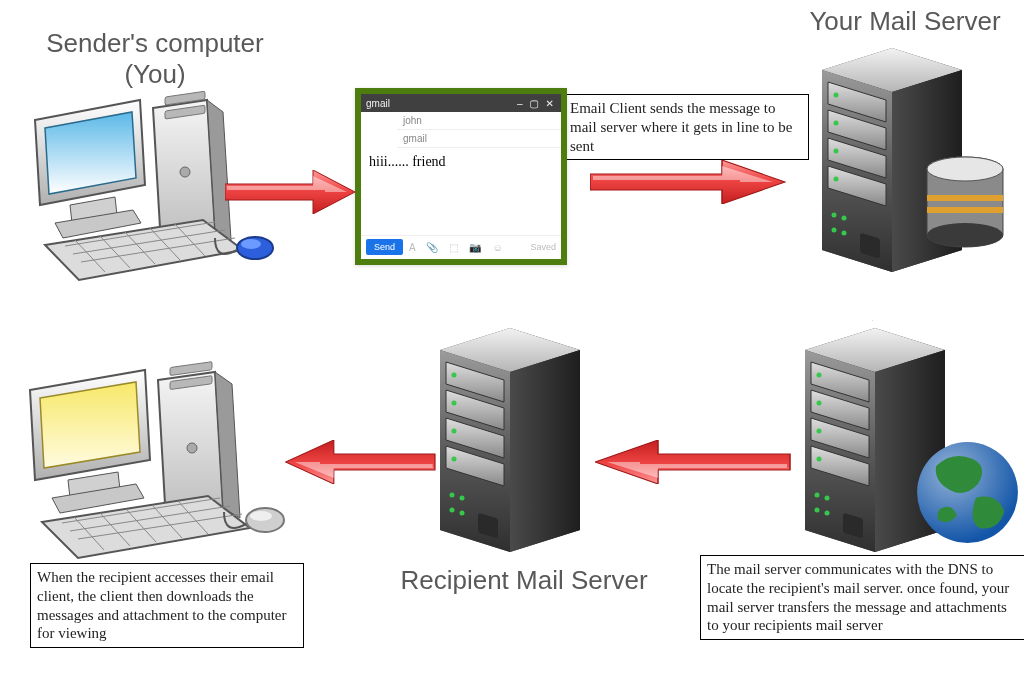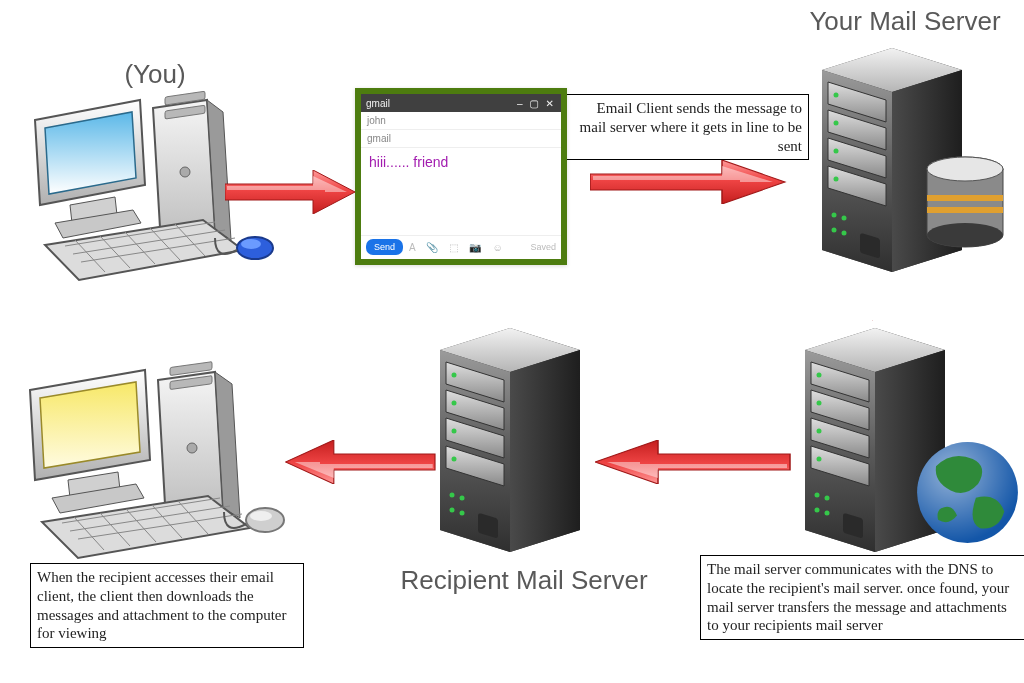--- a/index.html
+++ b/index.html
@@ -27,21 +27,21 @@
   .caption-box {
     position: absolute;
     border: 1px solid #000;
     background: #fff;
     font-family: Georgia, "Times New Roman", serif;
     font-size: 15px;
     line-height: 1.25;
     padding: 4px 6px;
     color: #222;
   }
-  .caption-box.center { text-align: right; }
+  .caption-box.center { text-align: left; }
   svg.icon { position: absolute; }
   .email-compose {
     position: absolute;
     width: 200px;
     height: 165px;
     border: 6px solid #4d7c0f;
     background: #fff;
     box-shadow: 0 1px 4px rgba(0,0,0,0.15);
   }
   .email-header {
@@ -53,62 +53,63 @@
     align-items: center;
     justify-content: space-between;
     padding: 0 5px;
   }
   .email-header .wc { font-size: 10px; letter-spacing: 2px; }
   .email-field {
     font-size: 10px;
     color: #888;
     padding: 3px 6px;
     border-bottom: 1px solid #eee;
+    margin-left: 36px;
   }
   .email-body {
-    font-family: Liberation Sans, sans-serif;
+    font-family: Liberation Serif, serif;
     font-size: 14px;
-    color: #a21caf;
+    color: #000000;
     padding: 6px 8px;
     height: 75px;
   }
   .email-footer {
     border-top: 1px solid #eee;
     display: flex;
     align-items: center;
     padding: 3px 5px;
     gap: 6px;
   }
   .send-btn {
     background: #1a73e8;
     color: #fff;
     font-size: 9px;
     padding: 3px 8px;
-    border-radius: 7px;
+    border-radius: 2px;
   }
   .footer-icons {
     color: #bbb;
     font-size: 10px;
     letter-spacing: 4px;
     flex: 1;
   }
   .footer-right { color: #bbb; font-size: 9px; text-align: center; }
 
   
   .arrow {
     position: absolute;
   }
 </style>
 </head>
 <body>
 
 <div class="stage">
 
   <div class="label-title" style="left:40px; top:28px; width:230px;">
-    <br>
+    <span>Sender's computer</span><br>
     <span>(You)</span>
   </div>
   <div class="label-title" style="left:790px; top:6px; width:230px;">Your Mail Server</div>
   <div class="label-title" style="left:370px; top:565px; width:260px;margin-left:24px;">Recipient Mail Server</div>
 
   <div class="caption-box center" style="left:563px; top:94px; width:232px;">Email Client sends the message to mail server where it gets in line to be sent</div>
   <div class="caption-box" style="left:700px; top:555px; width:315px;">The mail server communicates with the DNS to locate the recipient's mail server. once found, your mail server transfers the message and attachments to your recipients mail server</div>
   <div class="caption-box" style="left:30px; top:563px; width:260px;font-family:Liberation Serif, serif;">When the recipient accesses their email client, the client then downloads the messages and attachment to the computer for viewing</div>
 
   <div class="email-compose" style="left:355px; top:88px;">

